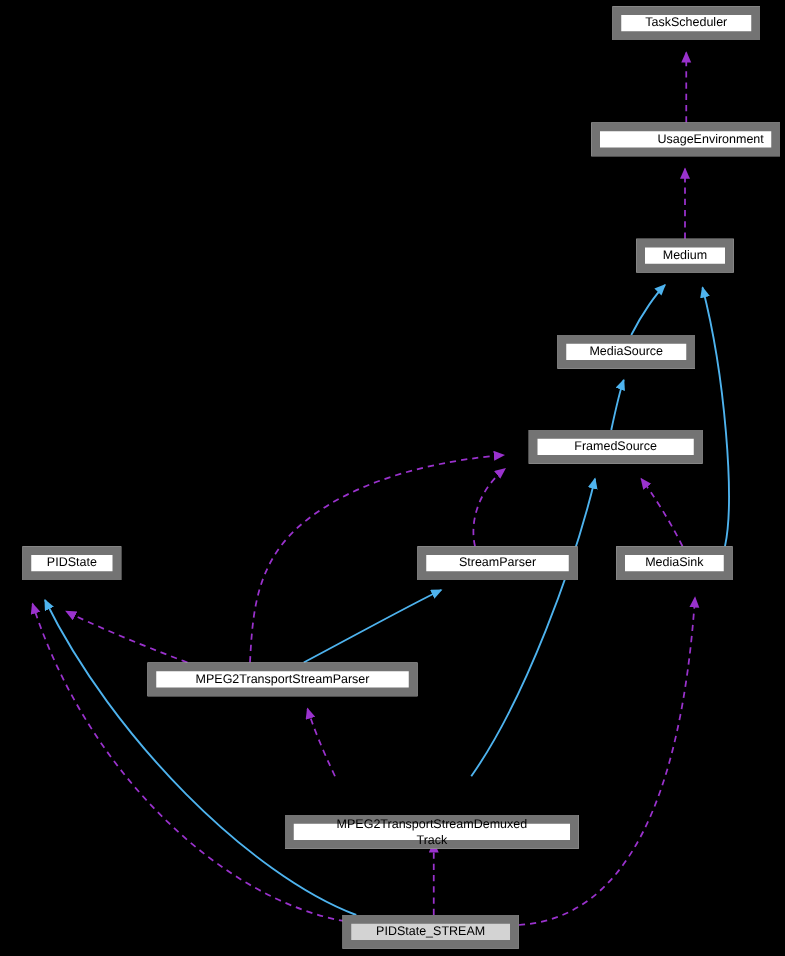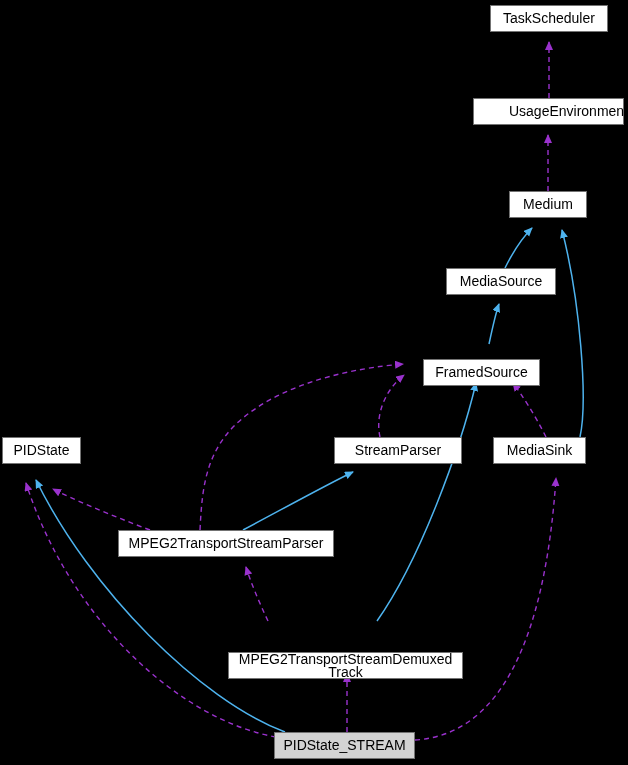--- a/index.html
+++ b/index.html
@@ -19,23 +19,23 @@
     position: absolute;
     left: 0;
     top: 0;
     width: 628px;
     height: 765px;
   }
   .node {
     position: absolute;
     box-sizing: border-box;
     background: #ffffff;
-    border: 1px solid #737373;
+    border: 7px solid #737373;
     color: #000000;
-    font-size: 14px;
+    font-size: 10px;
     line-height: 13px;
     display: flex;
     align-items: center;
     justify-content: center;
     text-align: center;
     white-space: pre-line;
     padding: 0 4px;
   }
   .node.current {
     background: #d3d3d3;
@@ -86,22 +86,22 @@
 
     <path d="M276,737 C180,720 70,620 26,483" stroke="#9a32cd" stroke-width="1.4" fill="none" stroke-dasharray="5,4" marker-end="url(#arrow-purple)"></path>
 
     <path d="M415,740 C500,735 545,640 556,478" stroke="#9a32cd" stroke-width="1.4" fill="none" stroke-dasharray="5,4" marker-end="url(#arrow-purple)"></path>
   </svg>
 
   <div class="node" style="left:490px;top:5px;width:118px;height:27px;">TaskScheduler</div>
   <div class="node" style="left:473px;top:98px;width:151px;height:27px;padding-left:44px;">UsageEnvironment</div>
   <div class="node" style="left:509px;top:191px;width:78px;height:27px;">Medium</div>
   <div class="node" style="left:446px;top:268px;width:110px;height:27px;text-align:center;">MediaSource</div>
-  <div class="node" style="left:423px;top:344px;width:117px;height:27px;margin-top:15px;">FramedSource</div>
-  <div class="node" style="left:2px;top:437px;width:79px;height:27px;">PIDState</div>
+  <div class="node" style="left:423px;top:344px;width:139px;height:27px;">FramedSource</div>
+  <div class="node" style="left:18px;top:437px;width:79px;height:27px;">PIDState</div>
   <div class="node" style="left:334px;top:437px;width:128px;height:27px;">StreamParser</div>
   <div class="node" style="left:493px;top:437px;width:93px;height:27px;">MediaSink</div>
   <div class="node" style="left:118px;top:530px;width:216px;height:27px;">MPEG2TransportStreamParser</div>
   <div class="node" style="left:228px;top:652px;width:235px;height:27px;">MPEG2TransportStreamDemuxed
 Track</div>
   <div class="node current" style="left:274px;top:732px;width:141px;height:27px;">PIDState_STREAM</div>
 
 </div>
 
 </body></html>

